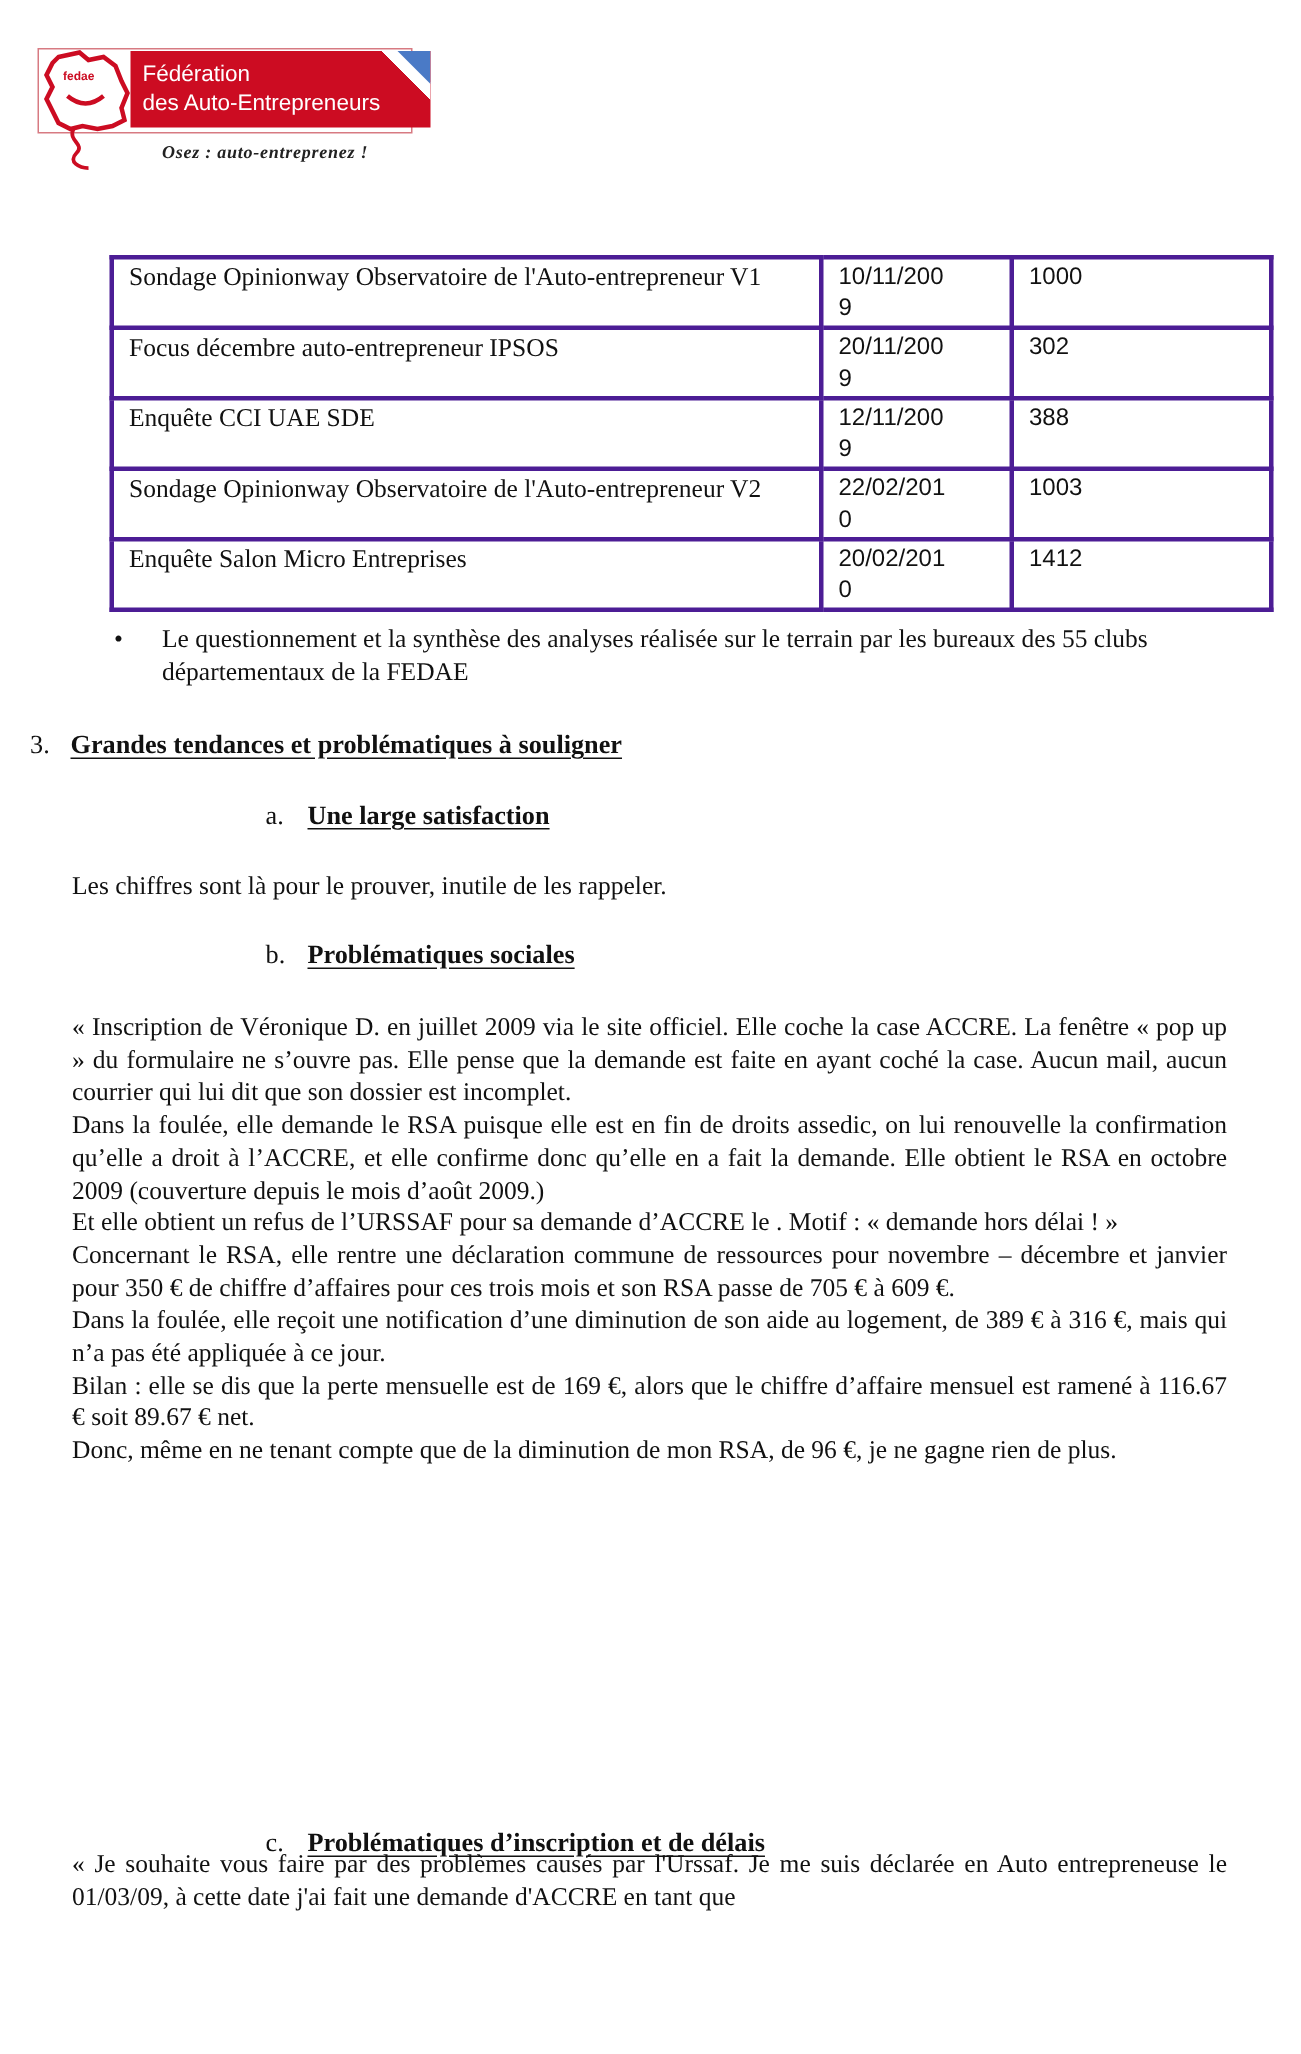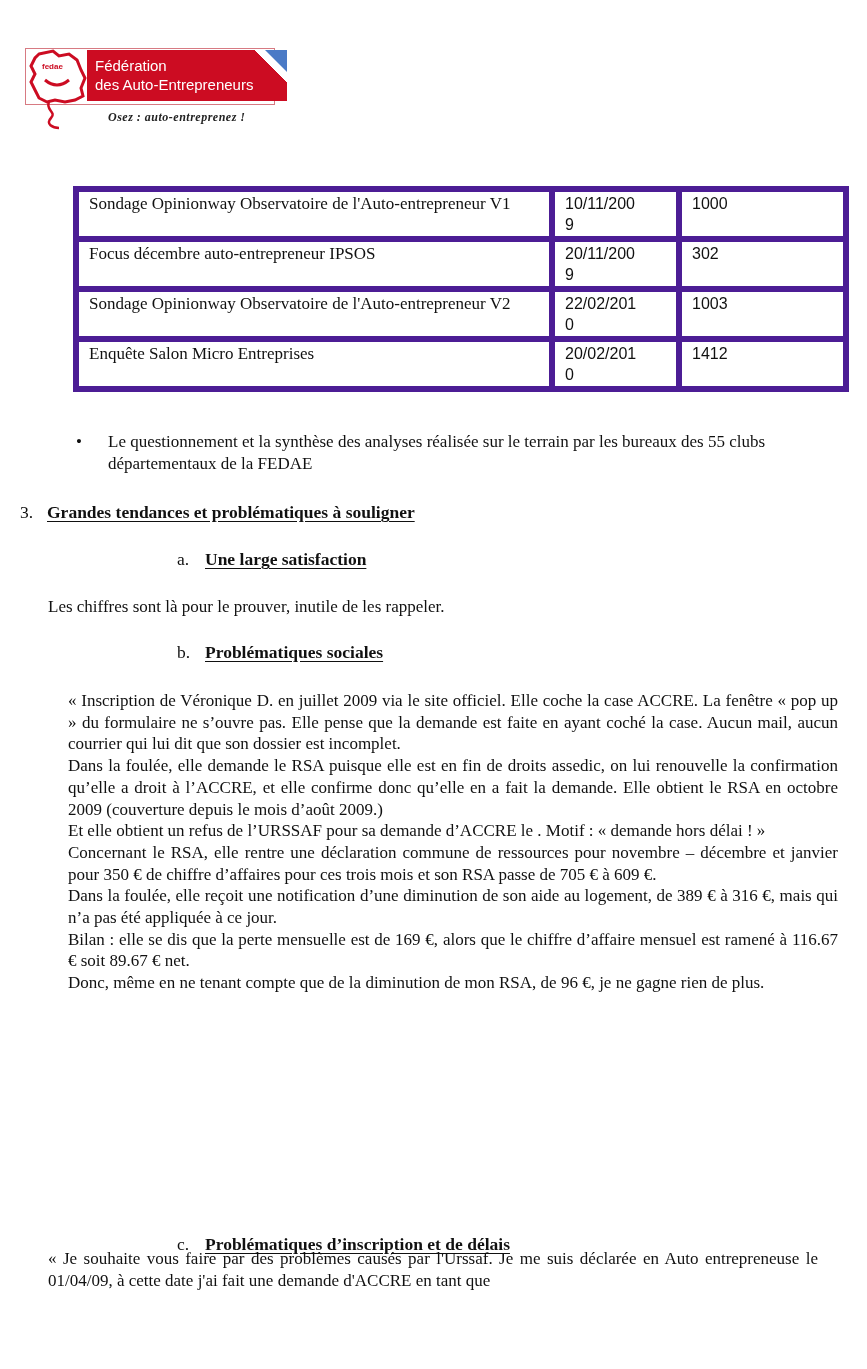--- a/index.html
+++ b/index.html
@@ -1,21 +1,21 @@
 <!DOCTYPE html>
 <html><head>
 <meta charset="utf-8">
 <style>
   html, body { margin: 0; padding: 0; background: #ffffff; }
   body {
     width: 867px; height: 1369px; position: relative; overflow: hidden;
     font-family: "Liberation Serif", "DejaVu Serif", serif;
     color: #111111;
   }
-  .page { position: absolute; left: 0; top: 16px; width: 867px; height: 1185px; }
+  .page { position: absolute; left: 0; top: 0; width: 867px; height: 1185px; }
 
   
   .logo { position: absolute; left: 25px; top: 32px; width: 252px; height: 80px; }
   .logo-box {
     position: absolute; left: 0; top: 0; width: 250px; height: 57px;
     border: 1px solid #d77a82; background: #ffffff; box-sizing: border-box;
   }
   .logo-map { position: absolute; left: 0; top: 0; width: 64px; height: 82px; }
   .logo-red {
     position: absolute; left: 62px; top: 2px; width: 184px; height: 51px;
@@ -44,21 +44,21 @@
     position: absolute; left: 83px; top: 62px; font-size: 12px; font-style: italic; font-weight: bold;
     color: #222222; white-space: nowrap; letter-spacing: 0.5px;
   }
 
   
   table.surveys {
     position: absolute; left: 73px; top: 170px; width: 776px;
     border-collapse: collapse; font-size: 17px; line-height: 21px;
   }
   table.surveys td {
-    border: 6px solid #4c1d95; vertical-align: top; padding: 1px 10px 1px 10px; height: 41px;
+    border: 3px solid #4c1d95; vertical-align: top; padding: 1px 10px 1px 10px; height: 41px;
   }
   td.c-name { width: 450px; text-align: justify; text-align-last: left; }
   td.c-date { width: 127px; font-family: "Liberation Sans", "DejaVu Sans", sans-serif; font-size: 16px; word-break: break-all; padding-right: 30px; box-sizing: border-box; }
   td.c-count { font-family: "Liberation Sans", "DejaVu Sans", sans-serif; font-size: 16px; }
   td.c-date .d, td.c-count .d { display: block; }
 
   
   .bullet-block { position: absolute; left: 76px; top: 415px; width: 745px; font-size: 17px; line-height: 22px; }
   .bullet-dot { position: absolute; left: 0; top: 0; width: 20px; }
   .bullet-text { margin-left: 32px; }
@@ -110,20 +110,28 @@
       </tr>
       <tr>
         <td class="c-name">Focus décembre auto-entrepreneur IPSOS</td>
         <td class="c-date">
             <span class="d">20/11/200</span>
             <span class="d">9</span>
           </td>
         <td class="c-count">302</td>
       </tr>
       <tr>
+        <td class="c-name">Enquête CCI UAE SDE</td>
+        <td class="c-date">
+            <span class="d">12/11/200</span>
+            <span class="d">9</span>
+          </td>
+        <td class="c-count">388</td>
+      </tr>
+      <tr>
         <td class="c-name">Sondage Opinionway Observatoire de l'Auto-entrepreneur V2</td>
         <td class="c-date">
             <span class="d">22/02/201</span>
             <span class="d">0</span>
           </td>
         <td class="c-count">1003</td>
       </tr>
       <tr>
         <td class="c-name">Enquête Salon Micro Entreprises</td>
         <td class="c-date">
@@ -145,31 +153,31 @@
   </div>
 
   <div class="sub" style="top:533px;">
     <span class="num">a.</span><span class="title">Une large satisfaction</span>
   </div>
   <div class="para" style="top:580px;">Les chiffres sont là pour le prouver, inutile de les rappeler.</div>
 
   <div class="sub" style="top:626px;">
     <span class="num">b.</span><span class="title">Problématiques sociales</span>
   </div>
-  <div class="para" style="top:674px;margin-left:20px;">
+  <div class="para" style="top:674px;">
     <p>« Inscription de Véronique D. en juillet 2009 via le site officiel. Elle coche la case ACCRE. La fenêtre « pop up » du formulaire ne s’ouvre pas. Elle pense que la demande est faite en ayant coché la case. Aucun mail, aucun courrier qui lui dit que son dossier est incomplet.</p>
     <p>Dans la foulée, elle demande le RSA puisque elle est en fin de droits assedic, on lui renouvelle la confirmation qu’elle a droit à l’ACCRE, et elle confirme donc qu’elle en a fait la demande. Elle obtient le RSA en octobre 2009 (couverture depuis le mois d’août 2009.)</p>
     <p>Et elle obtient un refus de l’URSSAF pour sa demande d’ACCRE le . Motif : « demande hors délai ! »</p>
     <p>Concernant le RSA, elle rentre une déclaration commune de ressources pour novembre – décembre et janvier pour 350 € de chiffre d’affaires pour ces trois mois et son RSA passe de 705 € à 609 €.</p>
     <p>Dans la foulée, elle reçoit une notification d’une diminution de son aide au logement, de 389 €  à 316 €, mais qui n’a pas été appliquée à ce jour.</p>
     <p>Bilan : elle se dis que la perte mensuelle est de 169 €, alors que le chiffre d’affaire mensuel est ramené à 116.67 € soit 89.67 € net.</p>
     <p>Donc, même en ne tenant compte que de la diminution de mon RSA, de 96 €, je ne gagne rien de plus.</p>
   </div>
 
   <div class="sub" style="top:1186px;margin-top:32px;">
     <span class="num">c.</span><span class="title">Problématiques d’inscription et de délais</span>
   </div>
   <div class="para" style="top:1232px;">
-    <p>« Je souhaite vous faire par des problèmes causés par l'Urssaf. Je me suis déclarée en Auto entrepreneuse le 01/04/09, à cette date j'ai fait une demande d'ACCRE en tant que</p>
+    <p>« Je souhaite vous faire par des problèmes causés par l'Urssaf. Je me suis déclarée en Auto entrepreneuse le 01/03/09, à cette date j'ai fait une demande d'ACCRE en tant que</p>
   </div>
 
 
 </div>
 
 </body></html>

